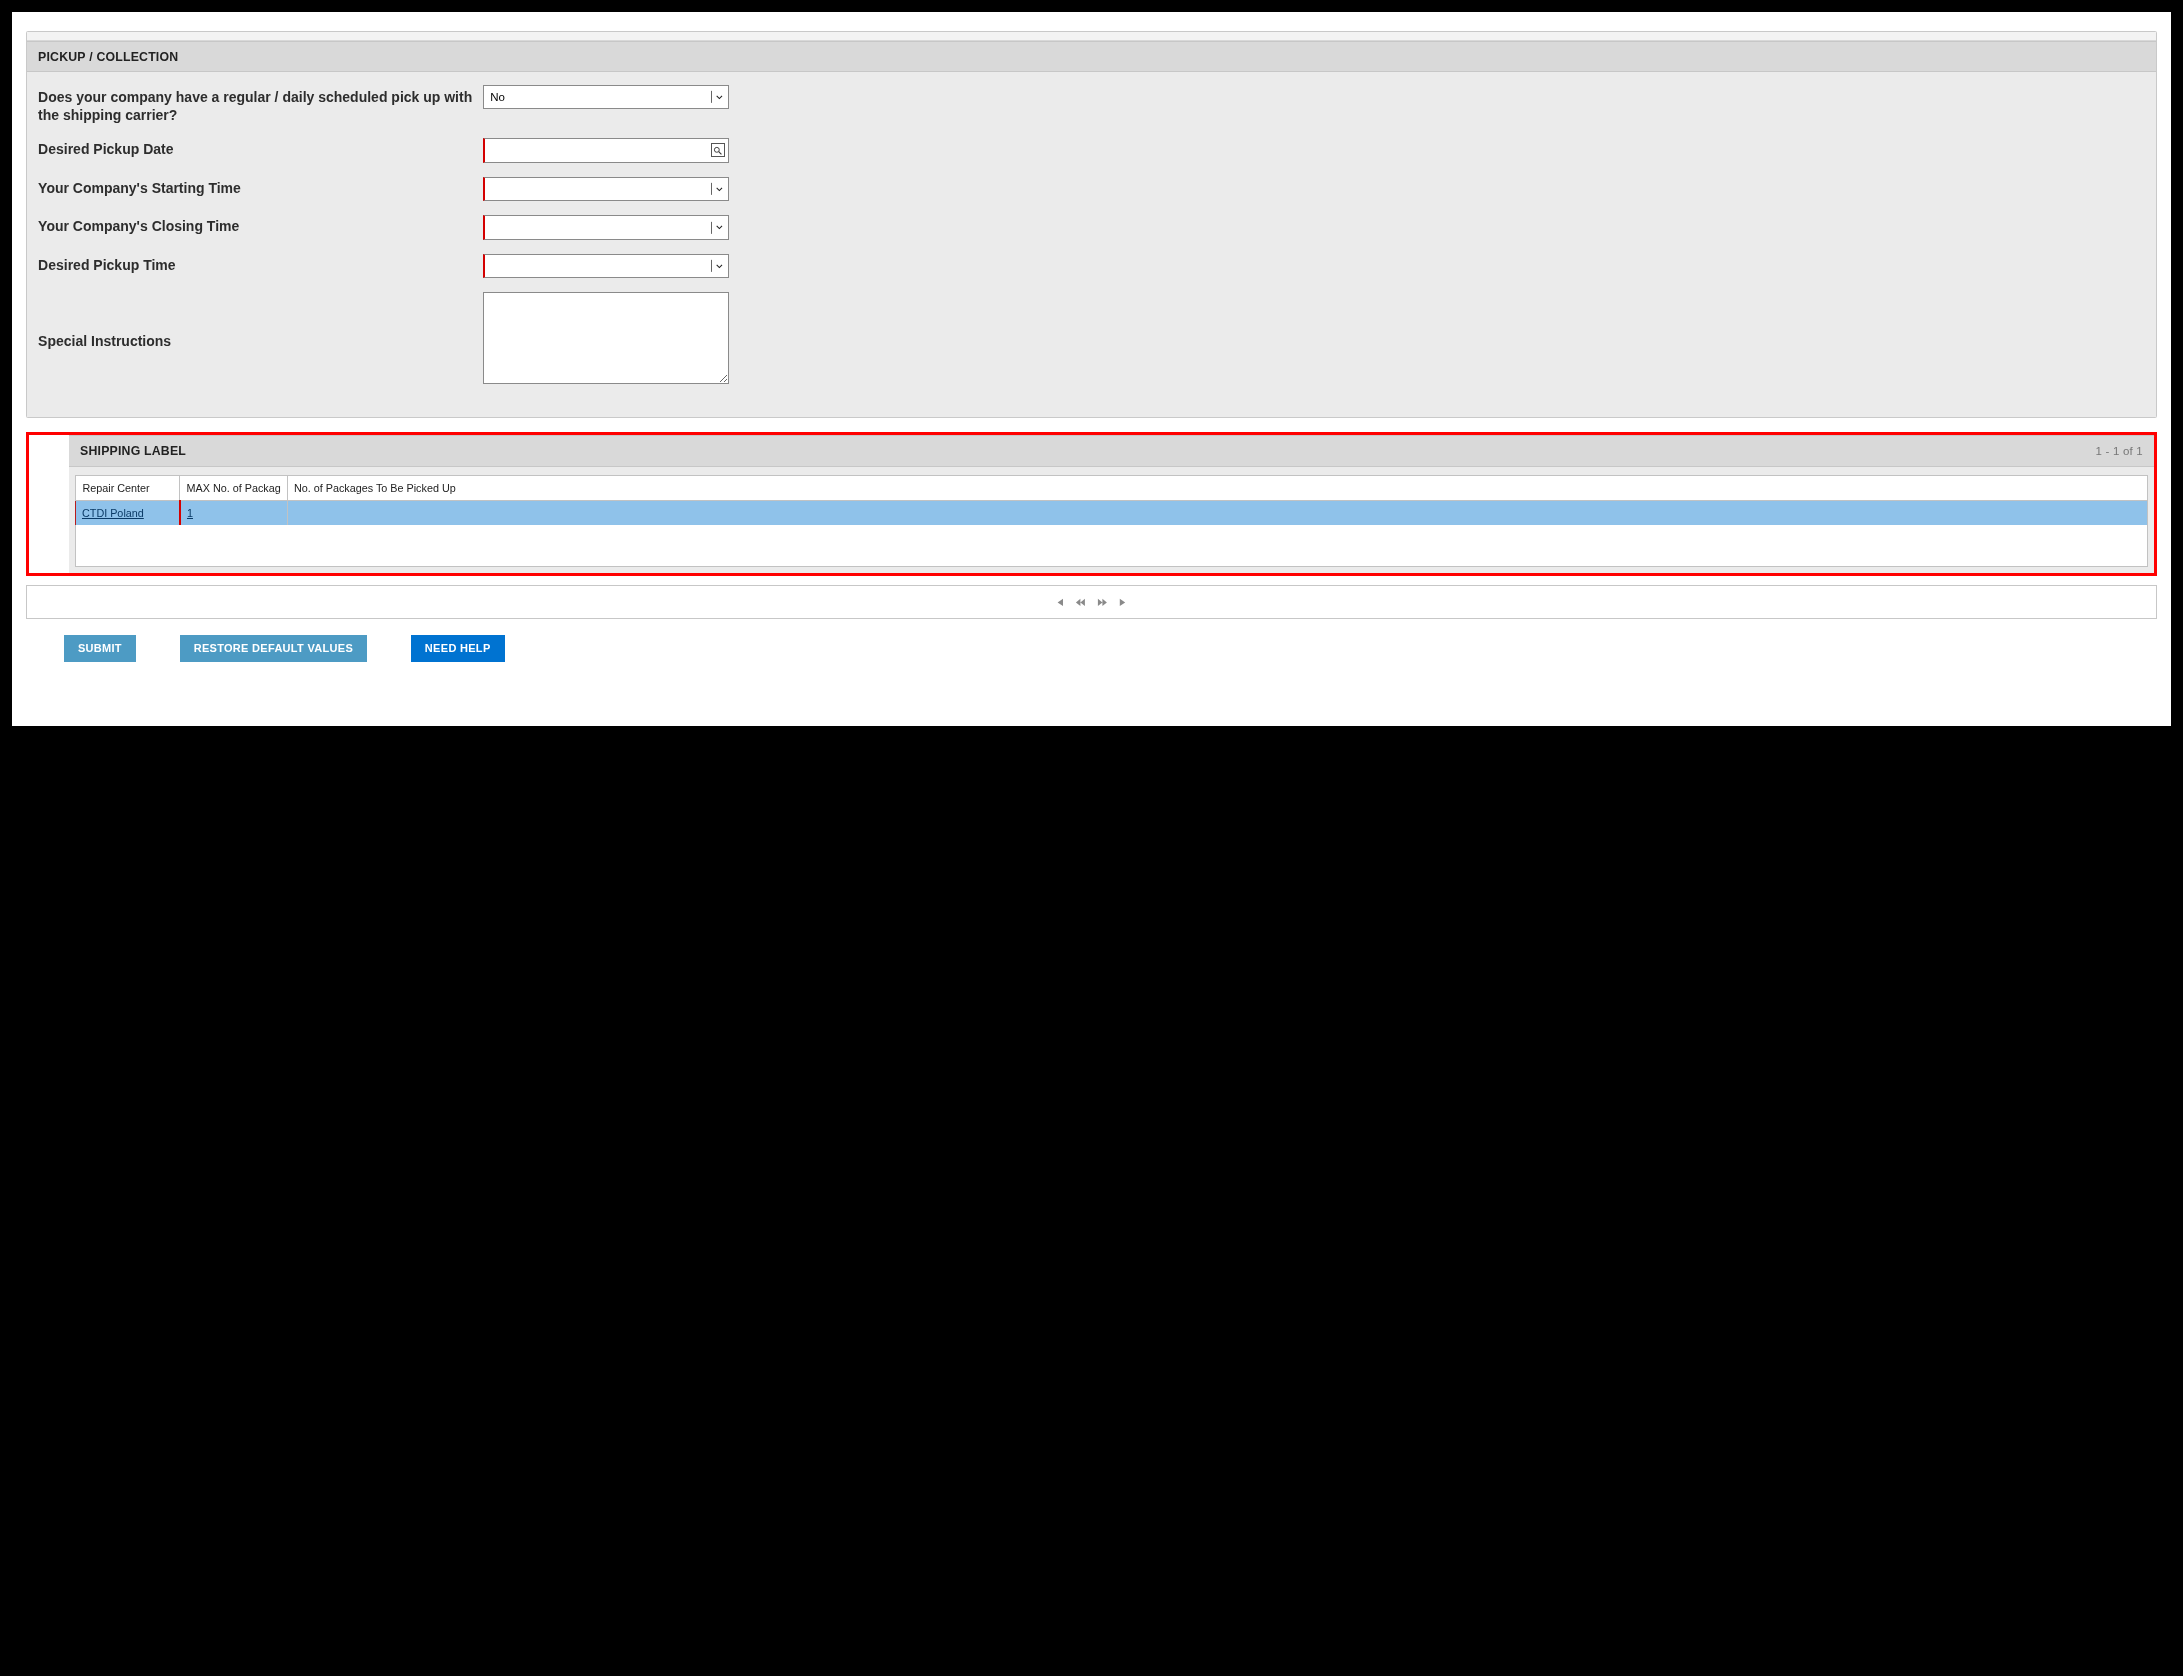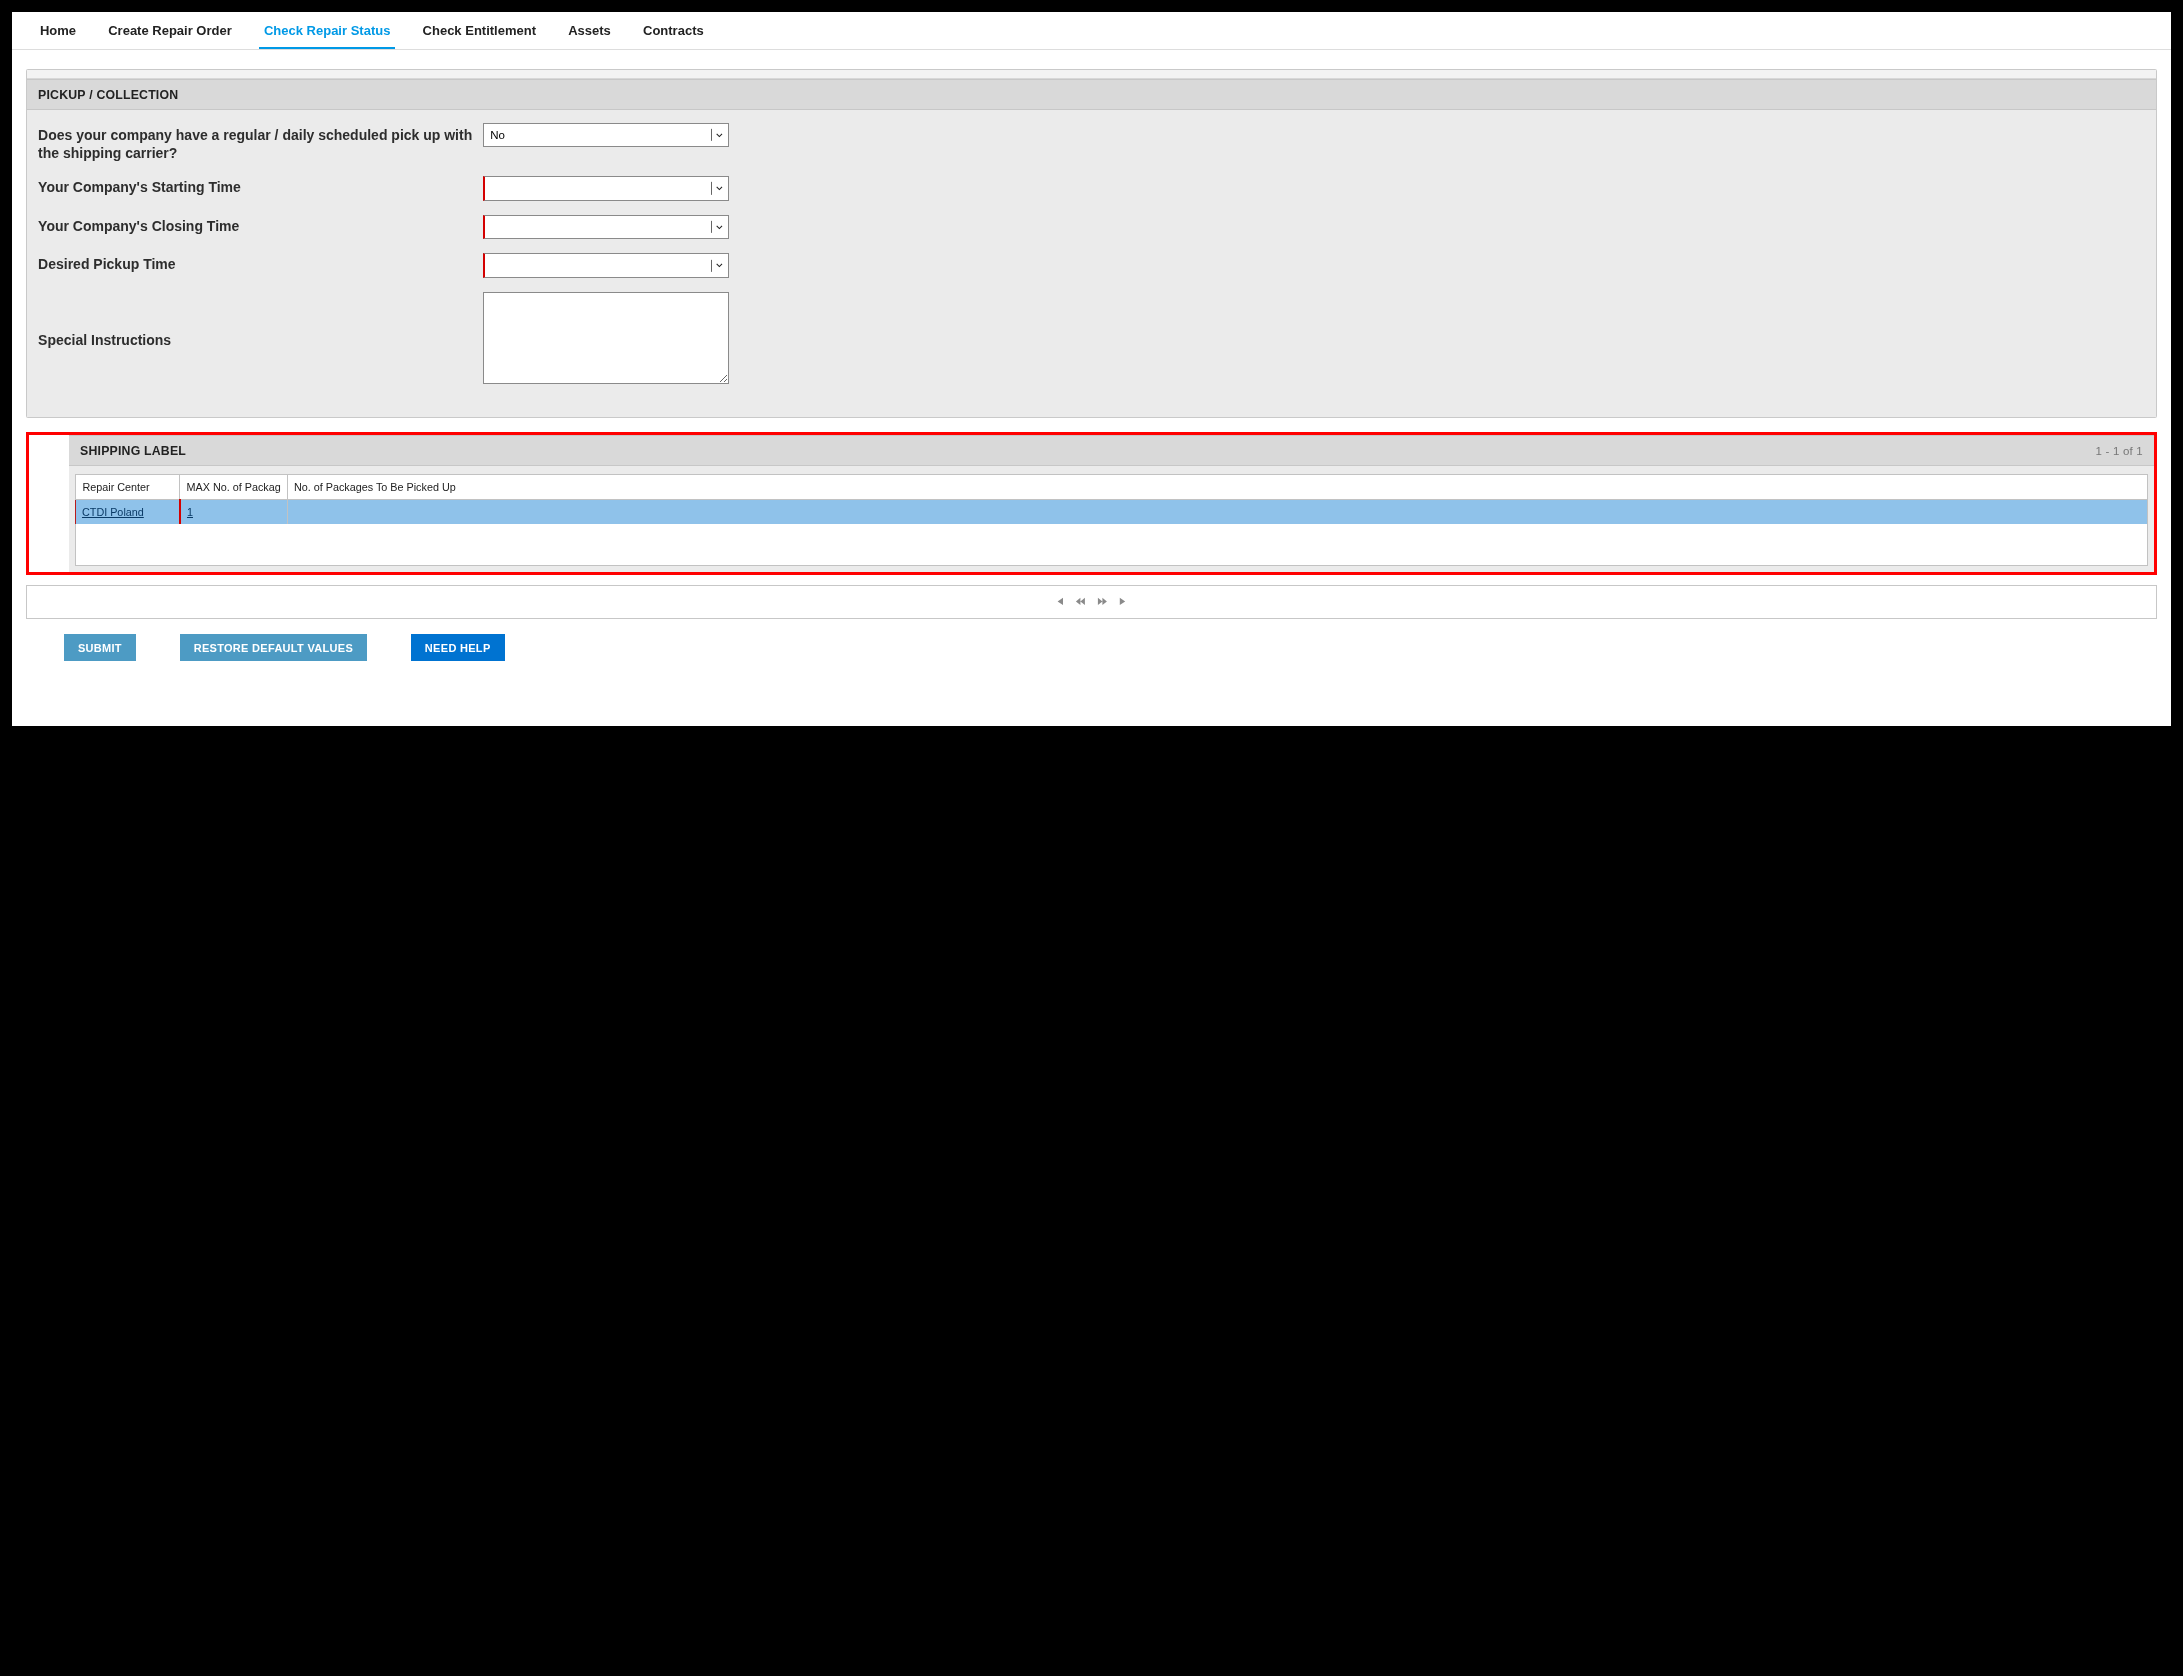--- a/index.html
+++ b/index.html
@@ -63,29 +63,20 @@
   .btnbar { display:flex; gap:10.8px; padding:15.4px 0 0 4.6px; }
   .btn { border:none; color:#fff; font-size:11px; font-weight:bold; letter-spacing:0.3px; padding:7.7px 14px; cursor:pointer;margin-left:33px; }
   .btn-light { background:#4d9bc4; }
   .btn-primary { background:#0073d1; }
 </style>
 </head>
 <body>
 
 <div class="page">
 
-  <div class="nav">
-
-  <div class="nav-item">Home</div>
-      <div class="nav-item">Create Repair Order</div>
-      <div class="nav-item active">Check Repair Status</div>
-      <div class="nav-item">Check Entitlement</div>
-      <div class="nav-item">Assets</div>
-      <div class="nav-item">Contracts</div>
-    </div>
 
   <div class="content">
 
     <div class="panel">
       <div class="panel-top"></div>
       <div class="panel-header">
         <span>PICKUP / COLLECTION</span>
       </div>
       <div class="form-body">
 
@@ -94,20 +85,32 @@
           <div class="ctl">
             <input class="select" type="text" readonly="" value="No" style="">
             <span class="caret">
                 <svg viewBox="0 0 10 10">
                   <path d="M1 3 L5 7 L9 3" fill="none" stroke="#222" stroke-width="1.6"></path>
                 </svg>
               </span>
           </div>
         </div>
 
+        <div class="form-row">
+          <div class="lbl">Desired Pickup Date</div>
+          <div class="ctl">
+            <input class="dateinput required" type="text" value="" style="">
+            <span class="search-ico">
+                <svg viewBox="0 0 12 12">
+                  <circle cx="5" cy="5" r="3.2" fill="none" stroke="#333" stroke-width="1.2"></circle>
+                  <line x1="7.5" y1="7.5" x2="11" y2="11" stroke="#333" stroke-width="1.4"></line>
+                </svg>
+              </span>
+          </div>
+        </div>
 
         <div class="form-row">
           <div class="lbl">Your Company's Starting Time</div>
           <div class="ctl">
             <input class="select required" type="text" value="" style="">
             <span class="caret">
                 <svg viewBox="0 0 10 10">
                   <path d="M1 3 L5 7 L9 3" fill="none" stroke="#222" stroke-width="1.6"></path>
                 </svg>
               </span>

